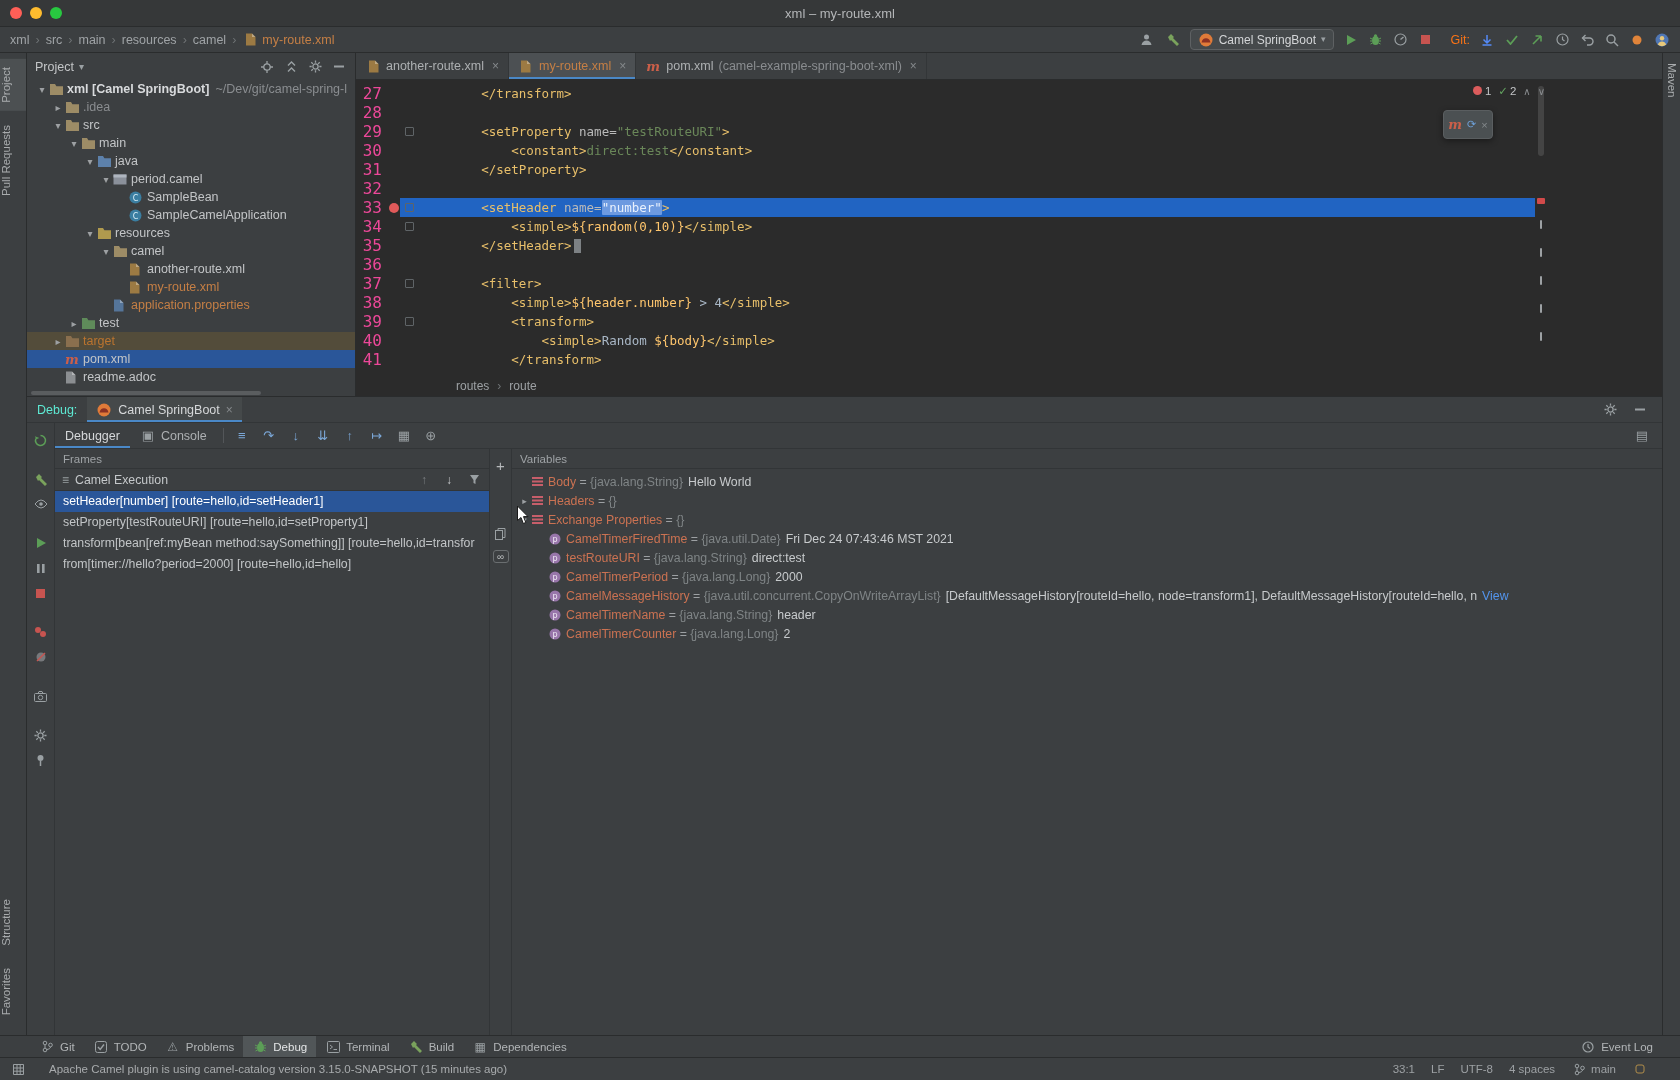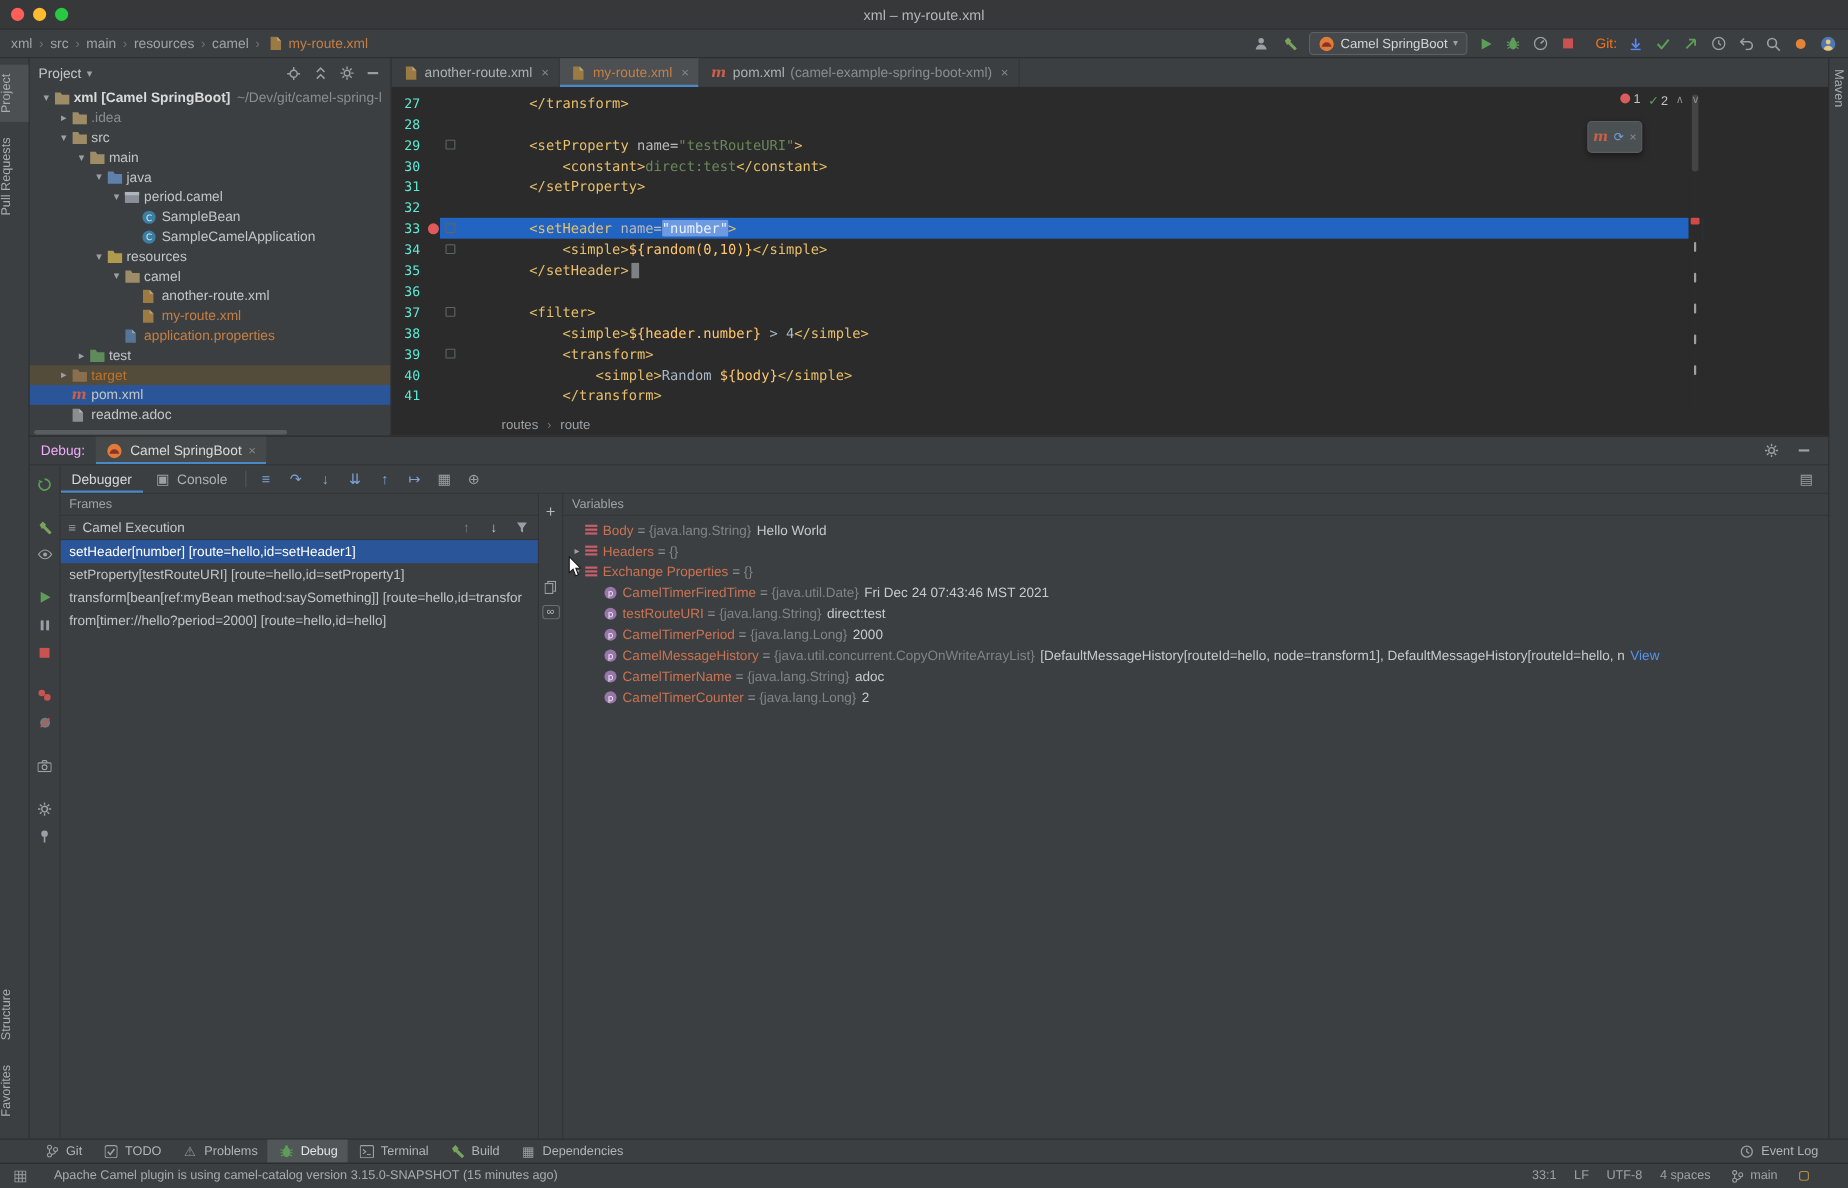--- a/index.html
+++ b/index.html
@@ -59,21 +59,21 @@
 #editor{left:356px;top:53px;width:1306px;height:343px;background:var(--editor)}
 #etabs{height:27px;background:var(--panel);border-bottom:1px solid var(--border);display:flex;align-items:stretch}
 .etab{display:flex;align-items:center;gap:5px;padding:0 9px;font-size:12.5px;color:#adb0b2;border-right:1px solid #333638;cursor:default}
 .etab.active{background:#4c5053;box-shadow:inset 0 -2px 0 #4a88c7}
 .etab .lbl-mod{color:var(--orange)}
 .etab .lbl-suffix{color:#8a8d90}
 .etab .x{color:#85898c;margin-left:3px;font-size:12px}
 #ecode{position:absolute;left:0;top:27px;width:1192px;height:295px;padding-top:4px;font-family:"DejaVu Sans Mono",monospace;font-size:12.5px;overflow:hidden}
 .cline{position:relative;height:19px;display:flex;align-items:center}
 .cline.cur::before{content:"";position:absolute;left:44px;right:0;top:0;bottom:0;background:var(--exec)}
-.lnum{width:32px;text-align:right;padding-right:6px;color:#5eead4;font-size:12px;flex:none;position:relative;z-index:1}
+.lnum{width:32px;text-align:right;padding-right:6px;color:#ec4899;font-size:16px;flex:none;position:relative;z-index:1}
 .bpcol{width:12px;flex:none;position:relative;z-index:1;display:flex;align-items:center;justify-content:center}
 .bp{width:10px;height:10px;border-radius:50%;background:#e15a5a;display:inline-block}
 .foldcol{width:21px;padding-left:5px;flex:none;position:relative;z-index:1;display:flex;align-items:center}
 .fold{width:9px;height:9px;border:1px solid #5f6467;border-radius:1px;display:inline-block}
 .ltext{white-space:pre;position:relative;z-index:1}
 .tk-p{color:var(--plain)} .tk-t{color:var(--tag)} .tk-a{color:var(--attr)} .tk-v{color:var(--val)} .tk-i{color:var(--inj)}
 .tk-s{background:#6d9ae0;color:#e8f1fd;border-radius:1px}
 .tk-cb{display:inline-block;width:7px;height:14px;background:#7d8184;margin-left:2px;vertical-align:middle}
 #estripe{position:absolute;left:1179px;top:27px;width:13px;height:295px;background:var(--editor)}
 .emark{position:absolute;left:2px;width:8px;border-radius:1px}
@@ -81,21 +81,21 @@
 .insp-dot{width:9px;height:9px;border-radius:50%;background:#db5c5c;display:inline-block;margin-right:3px}
 .insp-chk{color:#62a05f;margin-right:2px}
 .insp-nav{color:#8a8d90;font-size:10px}
 #mvn-float{position:absolute;left:1087px;top:57px;width:50px;height:29px;background:#4b5052;border:1px solid #5a5e60;border-radius:4px;box-shadow:0 2px 6px rgba(0,0,0,.4);display:flex;align-items:center;justify-content:center;gap:5px}
 .mvn{color:#cb5f49;font-weight:bold;font-style:italic;font-size:13px;font-family:"DejaVu Serif",serif}
 .mvn-refresh{color:#6ea1d9;font-size:11px}
 #ecrumbs{position:absolute;left:0;top:322px;width:100%;height:21px;display:flex;align-items:center;padding-left:100px;font-size:12px;color:#9da1a4;gap:6px;background:var(--editor)}
 
 #debug{left:27px;top:396px;width:1635px;height:639px;background:var(--panel);border-top:1px solid var(--border)}
 #dheader{height:26px;display:flex;align-items:stretch;border-bottom:1px solid var(--border2)}
-#dlabel{display:flex;align-items:center;padding:0 10px;color:#f0abfc;font-size:12.5px}
+#dlabel{display:flex;align-items:center;padding:0 10px;color:#5eead4;font-size:12.5px}
 .dtab{display:flex;align-items:center;gap:6px;padding:0 9px;font-size:12.5px;color:#d6d8da;background:#45494a;box-shadow:inset 0 -2px 0 #4a88c7}
 .dtab .x{color:#85898c;font-size:12px}
 #dh-icons{margin-left:auto;display:flex;align-items:center;gap:14px;padding-right:14px}
 #dtoolbar{position:absolute;left:28px;top:26px;right:0;height:26px;display:flex;align-items:stretch;border-bottom:1px solid var(--border2)}
 .dtool-tab{display:flex;align-items:center;gap:5px;padding:0 10px;font-size:12.5px;color:#adb0b2}
 .dtool-tab.active{color:#d6d8da;box-shadow:inset 0 -2px 0 #4a88c7}
 .dtool-sep{width:1px;background:#535659;margin:5px 6px}
 .dtool-icons{display:flex;align-items:center;gap:11px;padding:0 4px}
 #dtool-right{margin-left:auto;display:flex;align-items:center;padding-right:12px}
 #dstrip{position:absolute;left:0;top:26px;width:28px;bottom:0;display:flex;flex-direction:column;align-items:center;border-right:1px solid var(--border2)}
@@ -924,21 +924,21 @@
           <span class="vchev"></span>
           <span class="vic">
             <svg width="12" height="12">
               <circle cx="6" cy="6" r="5.5" fill="#9876aa"></circle>
               <text x="6" y="9" text-anchor="middle" font-size="8" fill="#f0eaf6" font-family="DejaVu Sans,sans-serif">p</text>
             </svg>
           </span>
           <span class="vname">CamelTimerName</span>
           <span class="veq">&nbsp;=&nbsp;</span>
           <span class="vtype">{java.lang.String}</span>
-          <span class="vval">adoc</span>
+          <span class="vval">header</span>
         </div>
         <div class="vrow" style="padding-left:24px">
           <span class="vchev"></span>
           <span class="vic">
             <svg width="12" height="12">
               <circle cx="6" cy="6" r="5.5" fill="#9876aa"></circle>
               <text x="6" y="9" text-anchor="middle" font-size="8" fill="#f0eaf6" font-family="DejaVu Sans,sans-serif">p</text>
             </svg>
           </span>
           <span class="vname">CamelTimerCounter</span>

